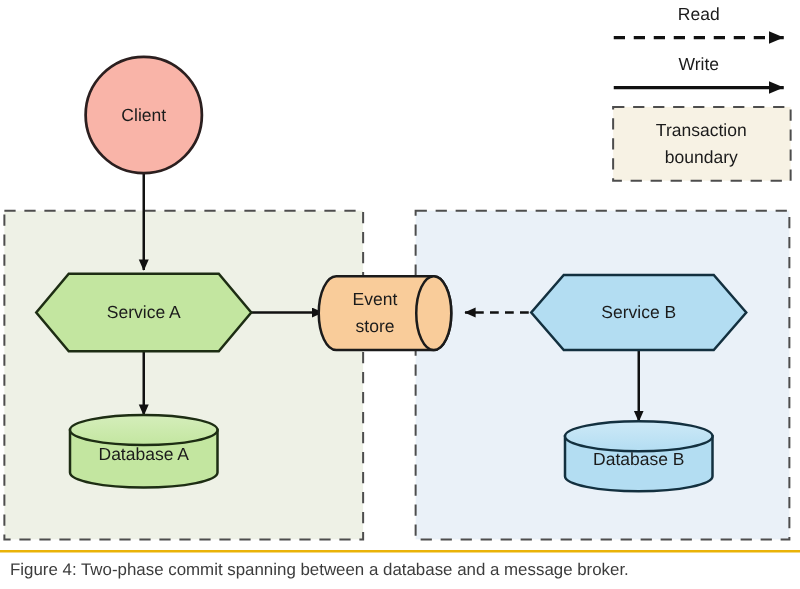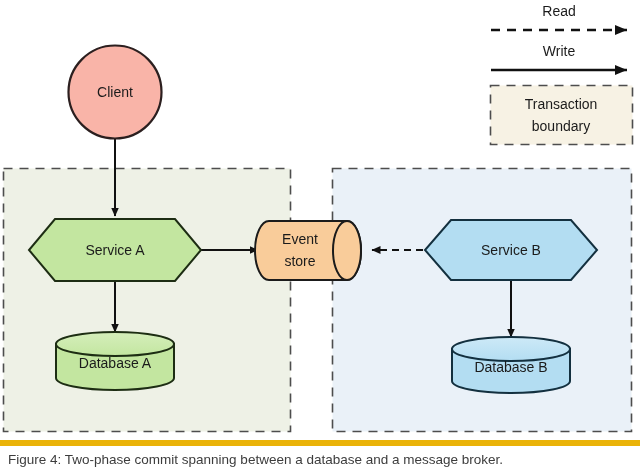--- a/index.html
+++ b/index.html
@@ -41,21 +41,21 @@
     text-anchor: middle;
     dominant-baseline: middle;
   }
   .caption-bar {
     position: absolute;
     left: 0;
     top: 440px;
     width: 640px;
     height: 31px;
     background: #ffffff;
-    border-top: 6px solid #eab308;
+    border-top: 2px solid #eab308;
     box-sizing: border-box;
   }
   .caption-text {
     position: absolute;
     left: 8px;
     top: 6px;
     font-family: "Liberation Sans", sans-serif;
     font-size: 13.5px;
     color: #3c3c3c;
     white-space: nowrap;

